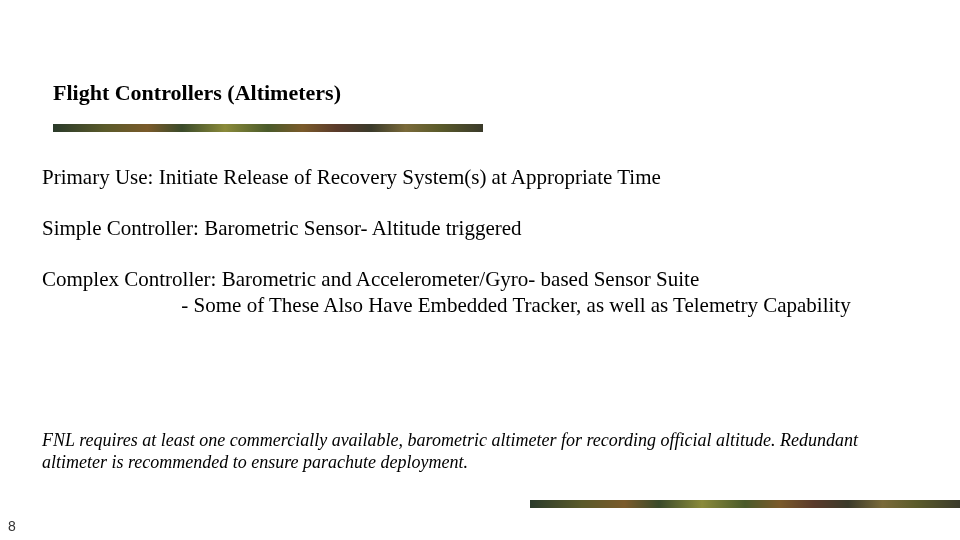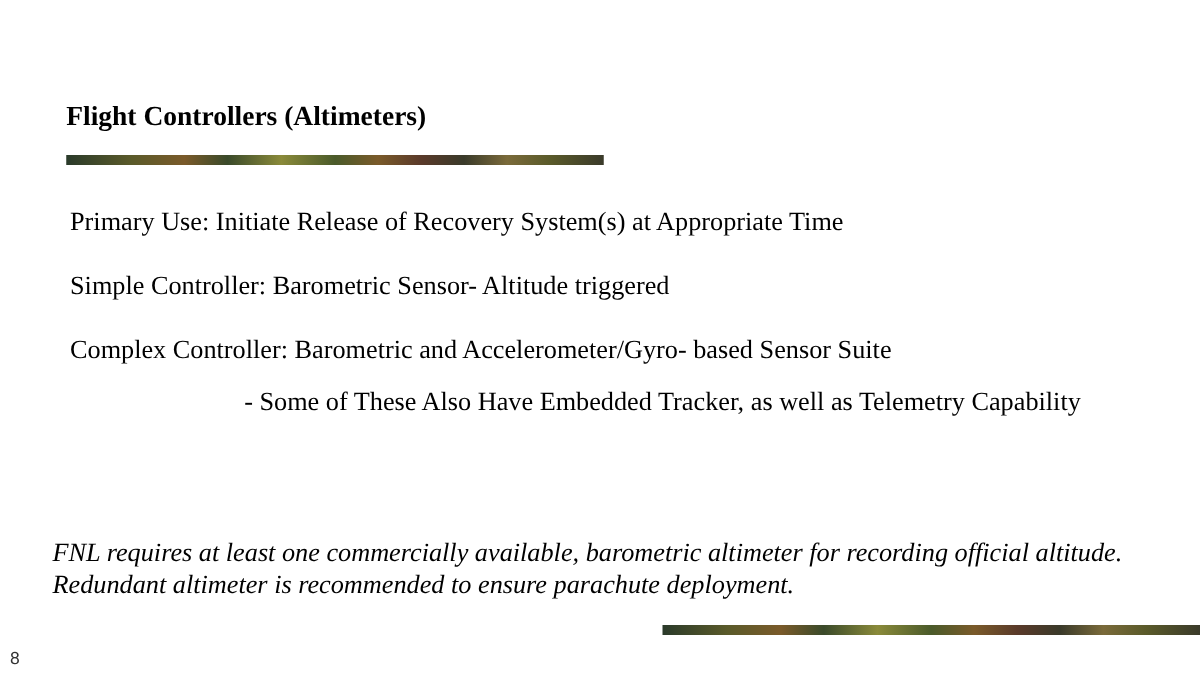--- a/index.html
+++ b/index.html
@@ -43,35 +43,35 @@
     top: 500px;
     width: 430px;
     height: 8px;
     background: linear-gradient(90deg,
       #2a3a2a 0%, #5a5a2a 12%, #7a5a2a 22%, #3a4a2a 30%,
       #8a8a3a 40%, #4a5a2a 50%, #7a5a2a 58%, #5a3a2a 66%,
       #3a3a2a 74%, #7a6a3a 82%, #5a5a2a 90%, #3a3a2a 100%);
   }
   .body {
     position: absolute;
-    left: 56px;
+    left: 42px;
     top: 165px;
     width: 880px;
     font-size: 21px;
     line-height: 1.2;
   }
   .para { margin-bottom: 26px; }
-  .para.tight { margin-bottom: 16px; }
+  .para.tight { margin-bottom: 0; }
   .indent { padding-left: 68px; text-align: center; }
   .note {
     position: absolute;
     left: 42px;
     top: 430px;
     width: 880px;
-    font-size: 21px;
+    font-size: 18px;
     font-style: italic;
     line-height: 1.2;
   }
   .pagenum {
     position: absolute;
     left: 8px;
     bottom: 6px;
     font-family: Arial, Helvetica, sans-serif;
     font-size: 14px;
     color: #333;

